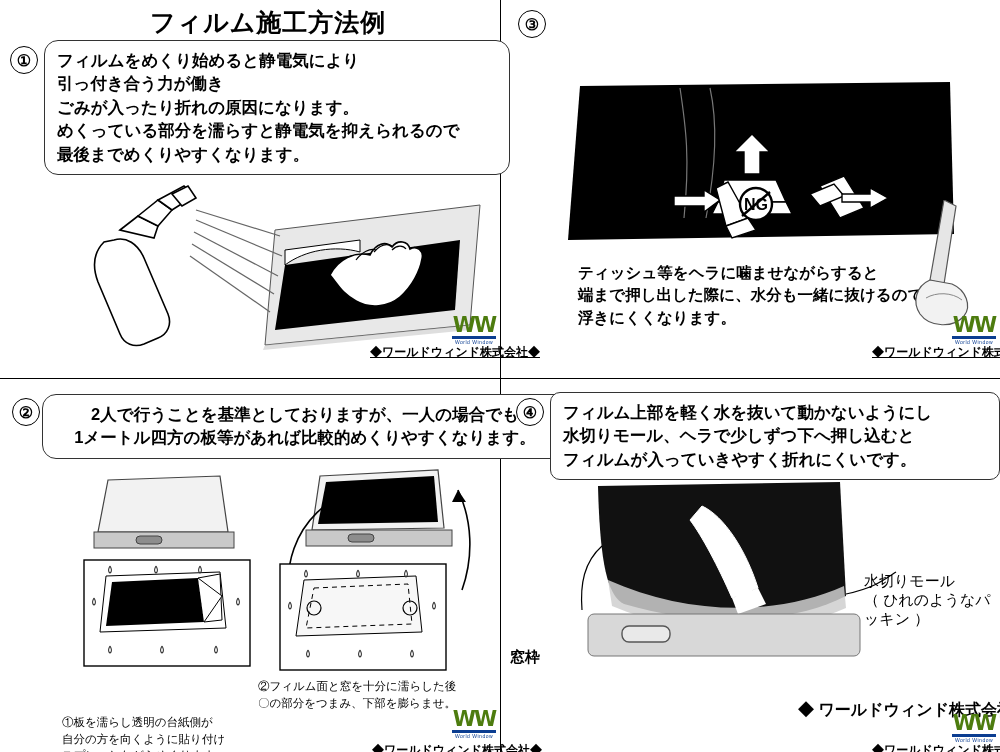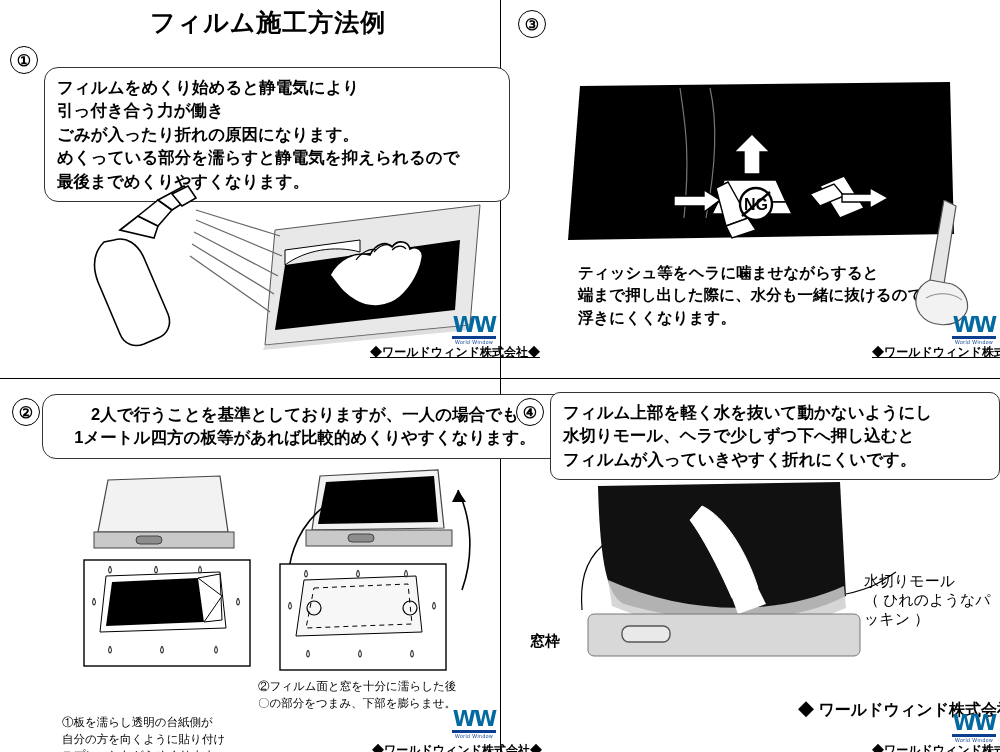--- a/index.html
+++ b/index.html
@@ -71,41 +71,41 @@
     position:absolute;
     font-size:16px;
     font-weight:bold;
     white-space:nowrap;
   }
 
   
   .logo{position:absolute;text-align:center;}
   .logo .ww{
     font-size:21px;font-weight:bold;letter-spacing:-2px;
-    color:#0369a1;line-height:0.9;
+    color:#4d7c0f;line-height:0.9;
     font-family:"DejaVu Sans", sans-serif;
   }
   .logo .sub{font-size:5px;color:#0b3d91;letter-spacing:0.5px;}
   .logo .bar{height:3px;background:#0b3d91;margin-top:1px;}
 
   svg{display:block;}
   .abs{position:absolute;}
 </style>
 </head>
 <body>
 
 <div class="page">
 
   <div class="vline"></div>
   <div class="hline"></div>
 
   <div class="title">フィルム施工方法例</div>
 
   <div class="circnum" style="left:10px;top:46px;">①</div>
-  <div class="bubble" style="left:44px;top:40px;width:440px;margin-top:27px;">フィルムをめくり始めると静電気により
+  <div class="bubble" style="left:44px;top:40px;width:440px;">フィルムをめくり始めると静電気により
 引っ付き合う力が働き
 ごみが入ったり折れの原因になります。
 めくっている部分を濡らすと静電気を抑えられるので
 最後までめくりやすくなります。</div>
 
   <svg class="abs" style="left:60px;top:170px;" width="430" height="180" viewBox="0 0 430 180">
 
     <polygon points="215,60 420,35 410,155 205,175" fill="#e8e8e8" stroke="#555" stroke-width="1"></polygon>
 
     <path d="M225,95 L400,70 L395,140 L215,160 Z" fill="#000"></path>
@@ -287,21 +287,21 @@
     </g>
 
     <rect x="10" y="138" width="272" height="42" rx="6" fill="#d8d8d8" stroke="#777" stroke-width="1"></rect>
     <rect x="44" y="150" width="48" height="16" rx="7" fill="#e9e9e9" stroke="#555" stroke-width="1.4"></rect>
 
     <path d="M268,118 C296,112 306,104 318,96" fill="none" stroke="#000" stroke-width="1.2"></path>
 
     <path d="M24,70 C6,86 2,108 4,134" fill="none" stroke="#000" stroke-width="1.2"></path>
   </svg>
 
-  <div class="label" style="left:510px;top:632px;margin-left:20px;">窓枠</div>
+  <div class="label" style="left:510px;top:648px;">窓枠</div>
   <div class="label" style="left:864px;top:572px;width:140px;font-weight:normal;">水切りモール
 （ ひれのようなパッキン ）</div>
 
   <div class="credit-big" style="left:798px;top:700px;">◆ ワールドウィンド株式会社 ◆</div>
   <div class="credit" style="left:872px;top:742px;">◆ワールドウィンド株式会社◆</div>
   <div class="logo" style="left:952px;top:714px;width:44px;">
     <div class="ww">WW</div>
     <div class="bar"></div>
     <div class="sub">World Window</div>
   </div>

